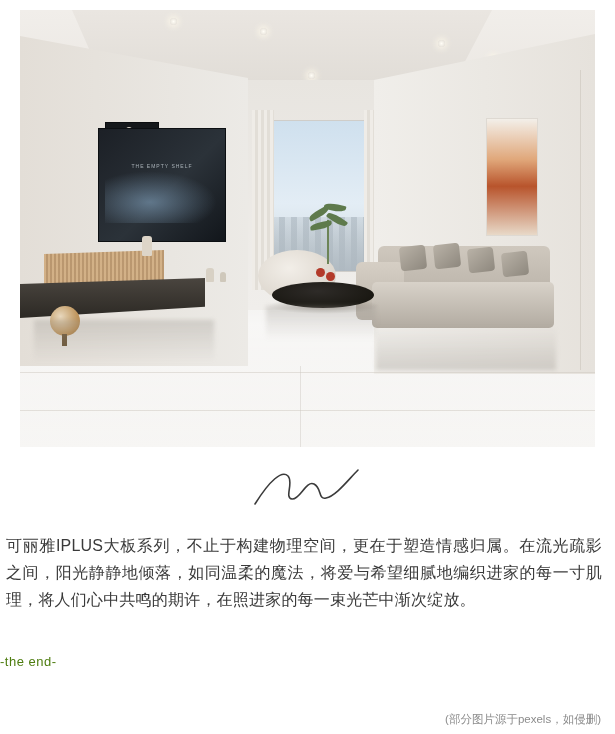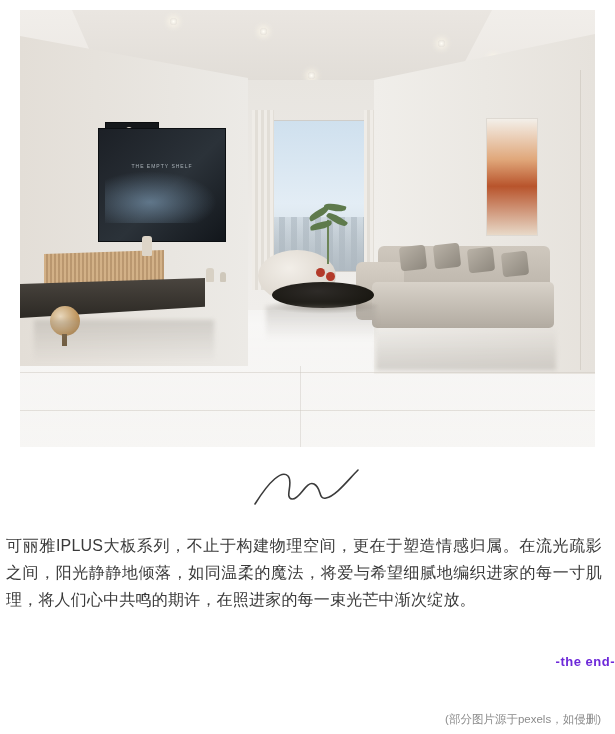--- a/index.html
+++ b/index.html
@@ -308,25 +308,24 @@
     color: #3a3a3a;
     text-align: justify;
     letter-spacing: 0.2px;
   }
 
   .the-end {
     position: absolute;
     left: 0;
     top: 654px;
     width: 615px;
-    text-align: right;
+    text-align: left;
     font-size: 13px;
-    color: #6d28d9;
+    color: #4d7c0f;
     letter-spacing: 0.5px;
-    font-weight: bold;
   }
 
   .footnote {
     position: absolute;
     right: 14px;
     top: 712px;
     font-size: 11.5px;
     color: #8b8b8b;
   }
 </style>

